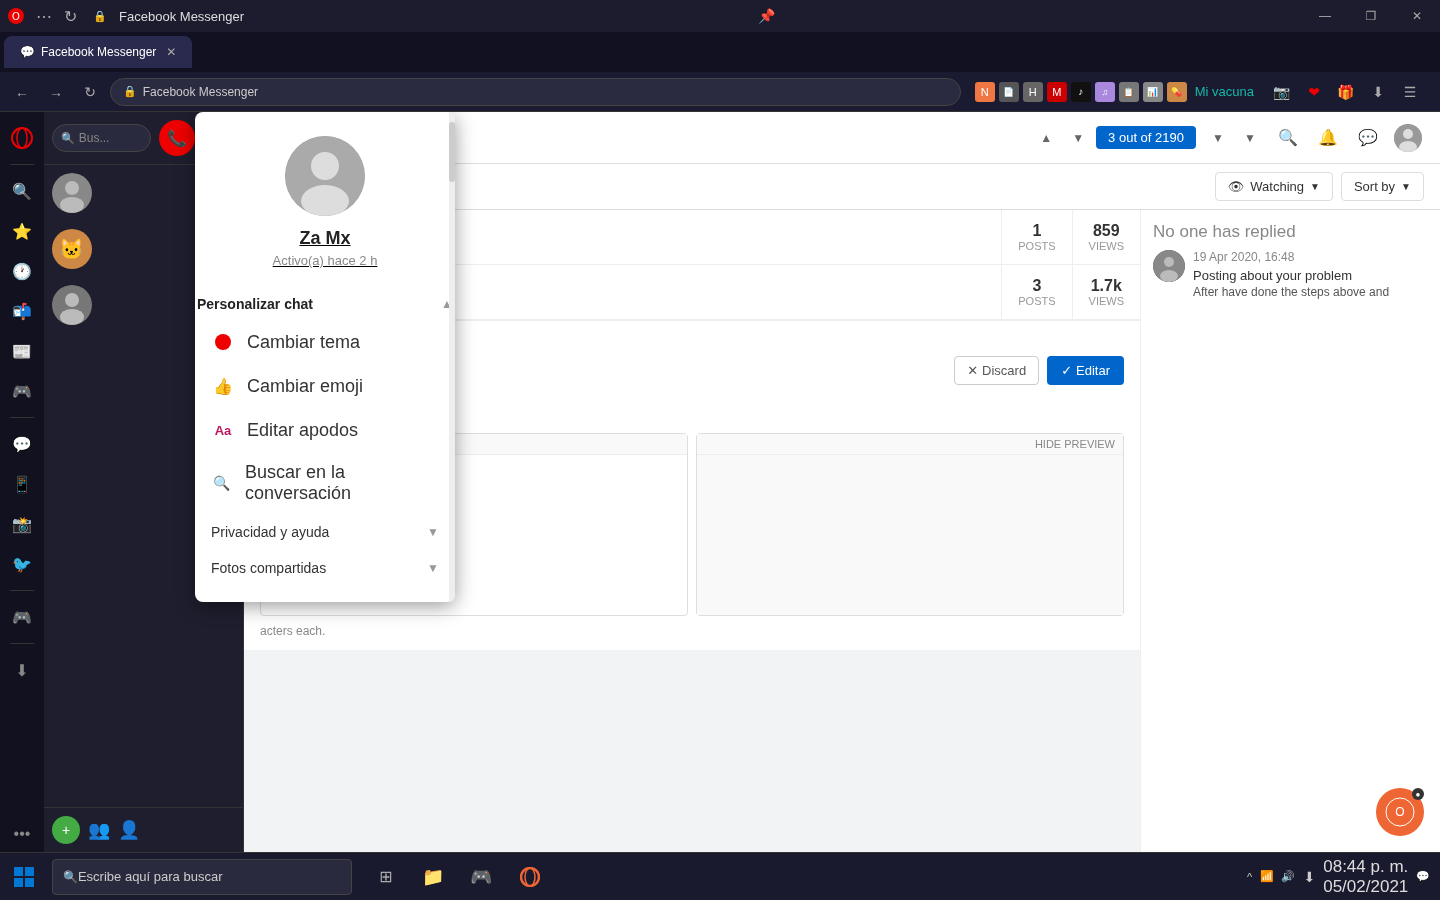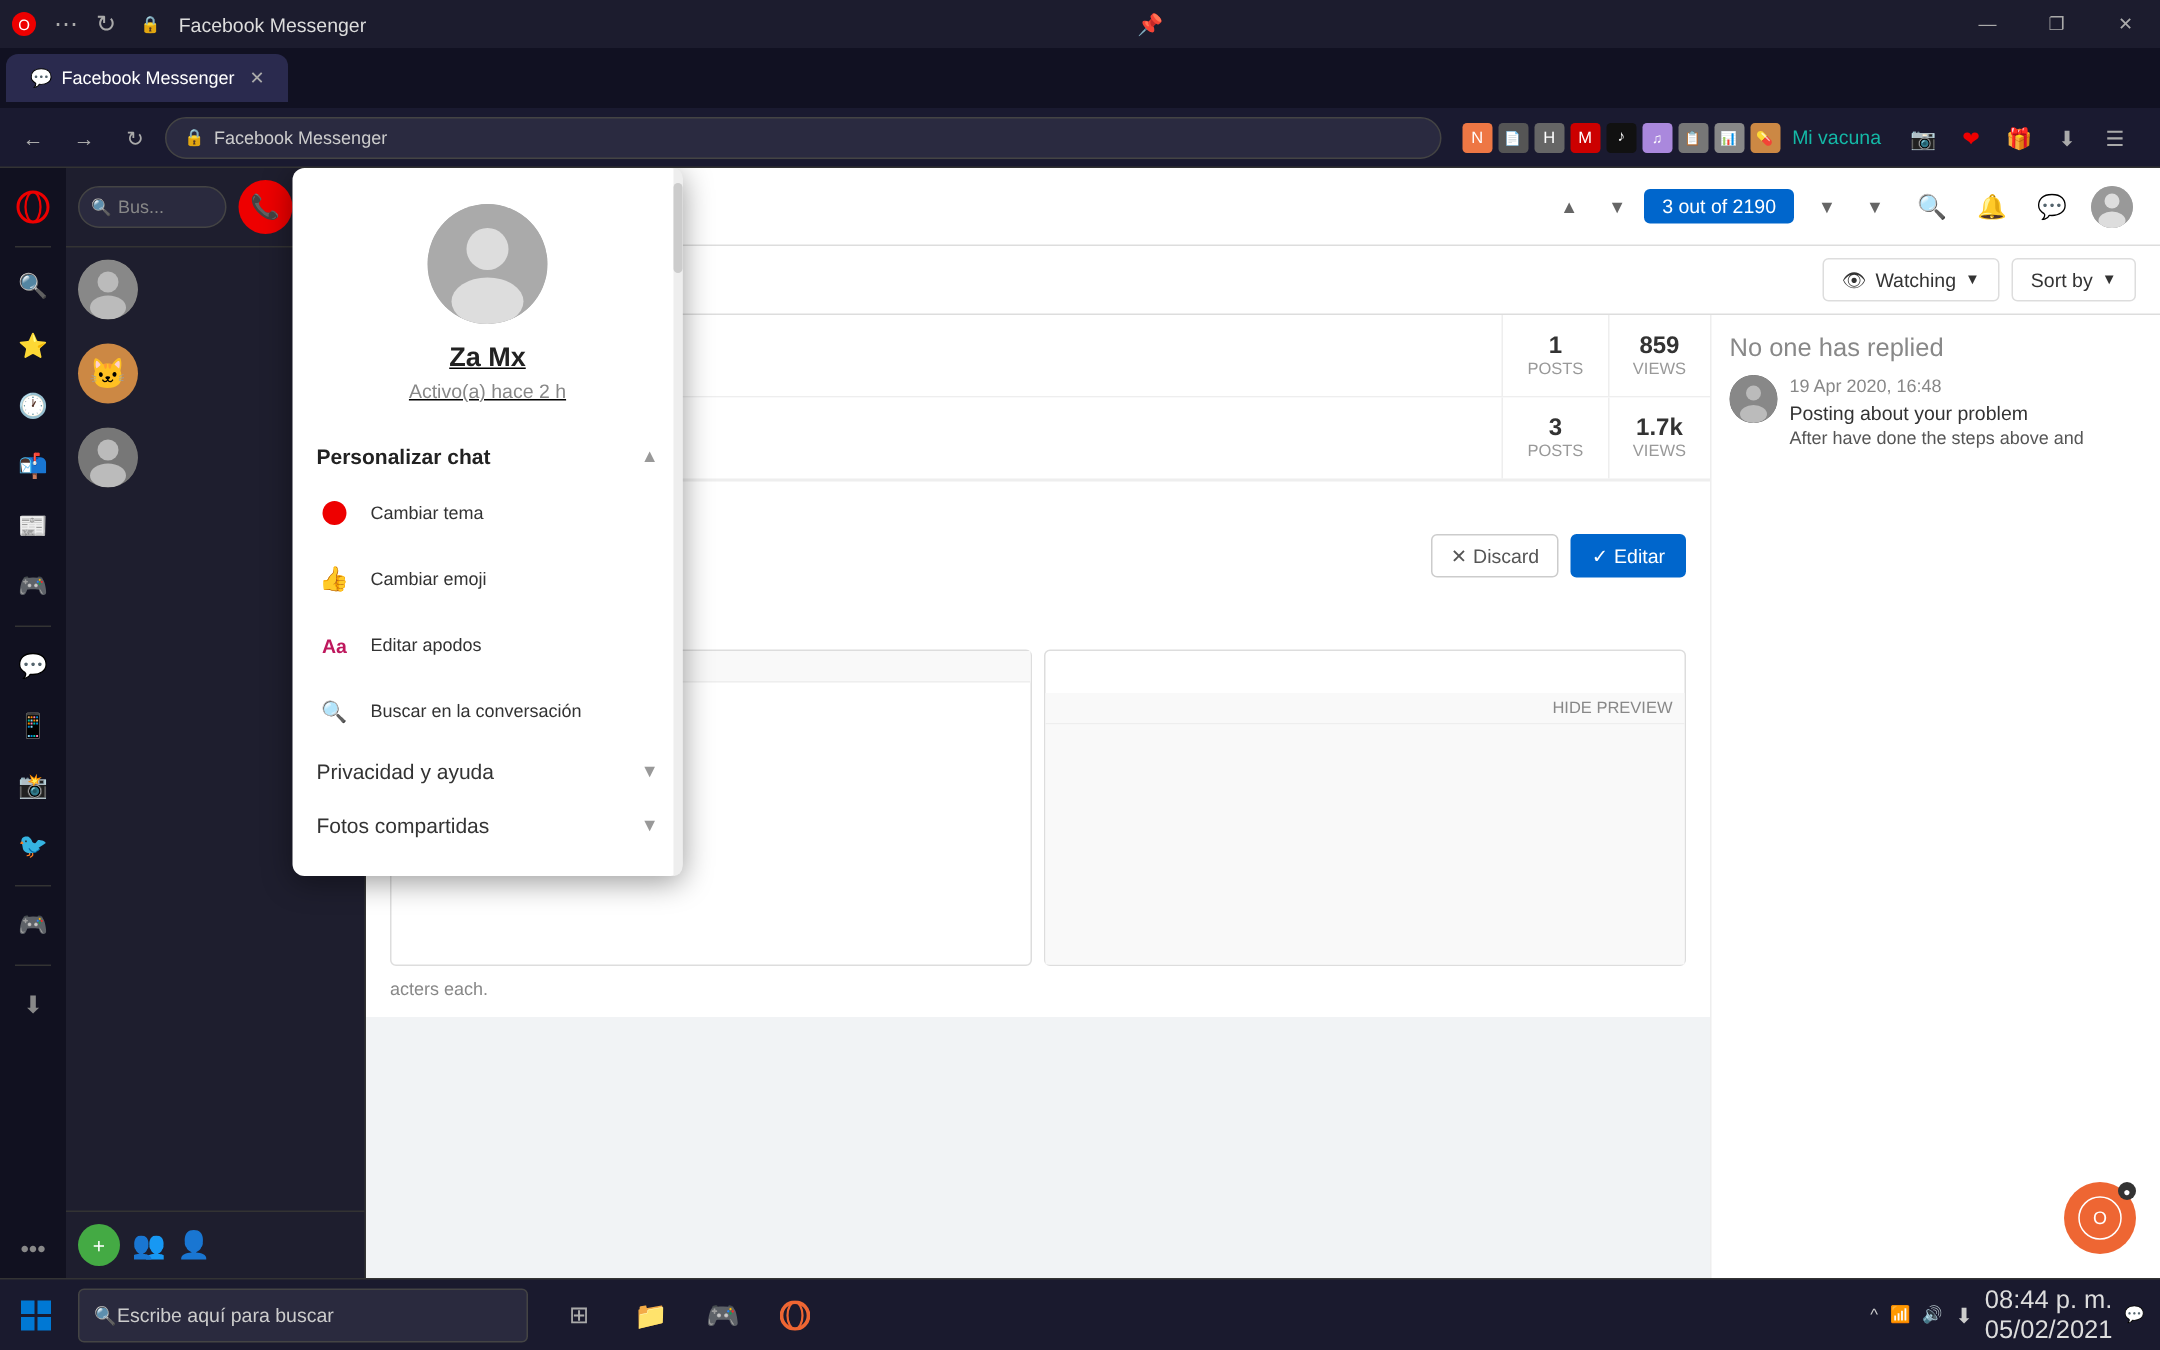--- a/index.html
+++ b/index.html
@@ -50,25 +50,25 @@
     .avatar-circle { width: 40px; height: 40px; border-radius: 50%; background: #555; display: flex; align-items: center; justify-content: center; overflow: hidden; flex-shrink: 0; }
     .avatar-svg { width: 100%; height: 100%; }
     .messenger-bottom { margin-top: auto; padding: 8px; display: flex; align-items: center; gap: 8px; border-top: 1px solid #333; }
 
     
     .contact-popup { position: absolute; left: 195px; top: 0; width: 260px; background: white; border-radius: 8px; box-shadow: 0 4px 20px rgba(0,0,0,0.4); z-index: 200; padding-bottom: 16px; }
     .popup-header { display: flex; flex-direction: column; align-items: center; padding: 24px 16px 12px; text-decoration: underline; }
     .popup-avatar { width: 80px; height: 80px; border-radius: 50%; background: #aaa; display: flex; align-items: center; justify-content: center; overflow: hidden; margin-bottom: 12px; }
     .popup-name { font-size: 18px; font-weight: 600; color: #222; margin-bottom: 4px; }
     .popup-status { font-size: 13px; color: #888; margin-bottom: 8px; }
-    .popup-section-header { display: flex; align-items: center; justify-content: space-between; padding: 8px 16px; cursor: pointer; gap: 24px; }
+    .popup-section-header { display: flex; align-items: center; justify-content: space-between; padding: 8px 2px; cursor: pointer; gap: 24px; }
     .popup-section-title { font-size: 14px; font-weight: 600; color: #222; }
     .popup-menu-item { display: flex; align-items: center; gap: 12px; padding: 10px 16px; cursor: pointer; }
     .popup-menu-icon { width: 24px; height: 24px; display: flex; align-items: center; justify-content: center; font-size: 14px; }
-    .popup-menu-label { font-size: 12px; color: #333; }
+    .popup-menu-label { font-size: 18px; color: #333; }
     .popup-section-collapsed { display: flex; align-items: center; justify-content: space-between; padding: 10px 16px; cursor: pointer; }
     .popup-section-text { font-size: 14px; font-weight: 500; color: #333; }
 
     
     .forum-area { flex: 1; background: #f1f3f5; overflow-y: auto; display: flex; flex-direction: column; }
     .forum-topbar { background: white; border-bottom: 1px solid #ddd; padding: 0 16px; display: flex; align-items: center; height: 52px; }
     .forum-nav-icons { display: flex; align-items: center; gap: 8px; }
     .forum-nav-icon { width: 32px; height: 32px; display: flex; align-items: center; justify-content: center; color: #666; font-size: 14px; cursor: pointer; border-radius: 4px; }
     .forum-pagination { display: flex; align-items: center; gap: 4px; margin-left: auto; }
     .forum-page-btn { width: 28px; height: 28px; display: flex; align-items: center; justify-content: center; color: #666; font-size: 12px; cursor: pointer; border-radius: 4px; }
@@ -92,21 +92,21 @@
     .reply-toolbar { display: flex; gap: 8px; margin-bottom: 8px; }
     .reply-tool { width: 32px; height: 32px; display: flex; align-items: center; justify-content: center; border: 1px solid #ddd; border-radius: 4px; cursor: pointer; color: #555; font-size: 14px; }
     .reply-actions { display: flex; justify-content: flex-end; gap: 8px; margin-bottom: 8px; }
     .discard-btn { display: flex; align-items: center; gap: 4px; padding: 6px 12px; border: 1px solid #ccc; border-radius: 4px; background: white; cursor: pointer; font-size: 13px; color: #555; }
     .submit-btn { display: flex; align-items: center; gap: 4px; padding: 6px 14px; border: none; border-radius: 4px; background: #0066cc; cursor: pointer; font-size: 13px; color: white; }
     .compose-area { display: flex; gap: 8px; }
     .compose-box { flex: 1; border: 1px solid #ddd; border-radius: 4px; }
     .compose-header { padding: 4px 8px; background: #f9f9f9; border-bottom: 1px solid #eee; font-size: 11px; color: #888; display: flex; align-items: center; gap: 4px; }
     .compose-body { height: 160px; padding: 8px; font-size: 13px; color: #aaa; }
     .preview-box { flex: 1; border: 1px solid #ddd; border-radius: 4px; }
-    .preview-header { padding: 4px 8px; background: #f9f9f9; border-bottom: 1px solid #eee; font-size: 11px; color: #888; display: flex; align-items: flex-end; justify-content: flex-end; margin-top: 28px; }
+    .preview-header { padding: 4px 8px; background: #f9f9f9; border-bottom: 1px solid #eee; font-size: 11px; color: #888; display: flex; align-items: flex-end; justify-content: flex-end; }
     .preview-body { height: 160px; }
 
     
     .forum-sidebar { width: 300px; background: white; border-left: 1px solid #eee; padding: 12px; }
     .no-reply { font-size: 17px; color: #888; }
     .reply-entry { display: flex; gap: 8px; margin-top: 8px; }
     .reply-avatar { width: 32px; height: 32px; border-radius: 50%; background: #666; flex-shrink: 0; overflow: hidden; }
     .reply-content { flex: 1; }
     .reply-date { font-size: 12px; color: #888; }
     .reply-text { font-size: 13px; color: #333; margin-top: 4px; }

